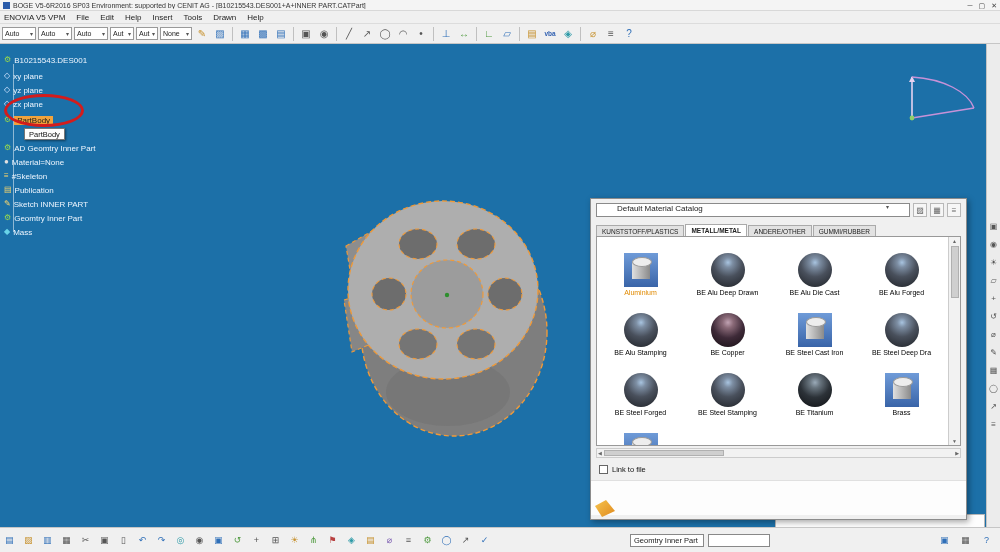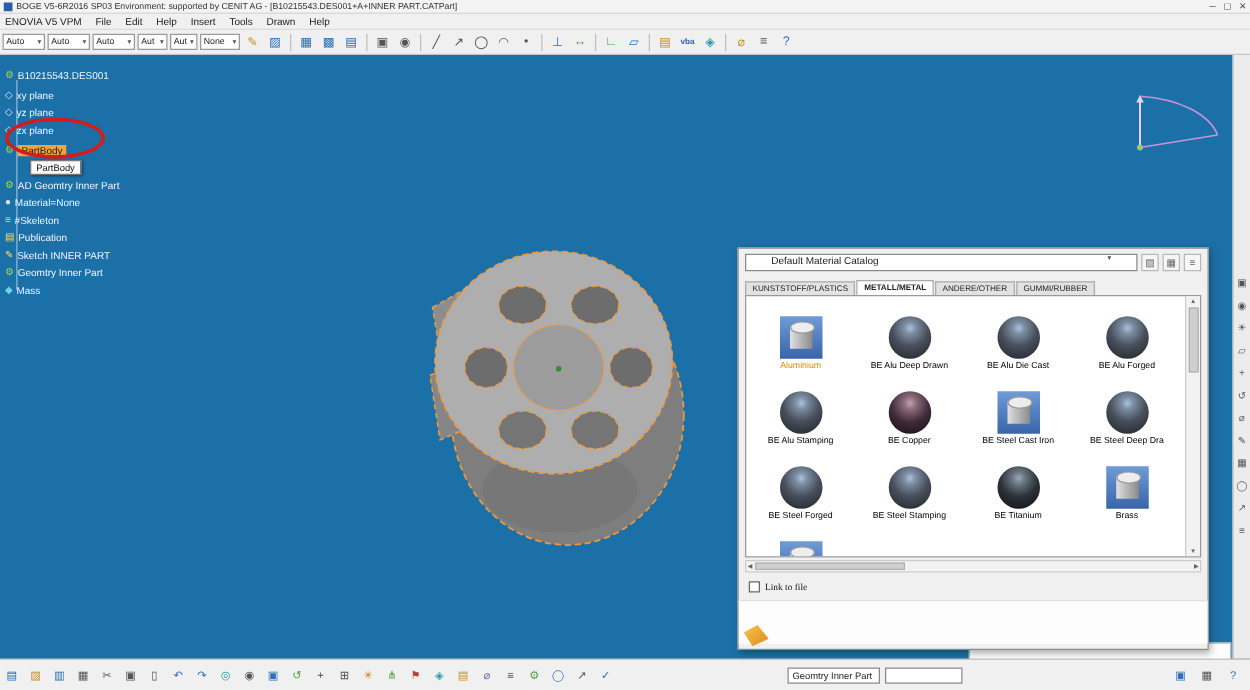--- a/index.html
+++ b/index.html
@@ -84,21 +84,21 @@
   .mat-icon.cylinder::after { content:""; position:absolute; left:8px; top:4px; width:18px; height:8px; border-radius:50%; background:#ededed; border:1px solid #9a9a9a; }
   .mat-label { font-size:7px; color:#000; margin-top:2px; white-space:nowrap; }
   .mat.selected .mat-label { color:#e08a00; }
   .vscroll { position:absolute; right:0; top:0; bottom:0; width:12px; background:#f2f2f2; border-left:1px solid #ccc; display:flex; flex-direction:column; align-items:center; }
   .sbtn { font-size:5px; color:#666; line-height:8px; }
   .sthumb { width:8px; height:52px; background:#cfcfcf; border:1px solid #b0b0b0; margin-top:1px; }
   .sbtn.sdown { margin-top:auto; }
   .hscroll { position:relative; margin:2px 5px 0; height:10px; background:#f2f2f2; border:1px solid #ccc; display:flex; align-items:center; justify-content:space-between; padding:0 1px; }
   .hthumb { width:120px; height:6px; background:#cfcfcf; border:1px solid #b0b0b0; margin-right:auto; margin-left:2px; }
   .dlg-footer { height:22px; display:flex; align-items:center; padding:0 8px; }
-  .chk { display:flex; align-items:center; gap:4px; font-size:7.5px; color:#111;font-family:Liberation Serif, serif; }
+  .chk { display:flex; align-items:center; gap:4px; font-size:7.5px; color:#111; }
   .chk .box { width:9px; height:9px; background:#fff; border:1px solid #666; }
   .dlg-blank { height:35px; background:#fdfdfd; border-top:1px solid #e0e0e0; }
 
   
   .bottombar { position:absolute; left:0; top:527px; width:1000px; height:25px; background:#f0f0f0; border-top:1px solid #c6c6c6; }
   .bb-icons { position:absolute; left:2px; top:4px; display:flex; gap:4px; }
   .bb-ic { width:15px; height:15px; display:flex; align-items:center; justify-content:center; font-size:9px; flex:none; }
   .pfield { position:absolute; top:6px; height:13px; background:#fff; border:1px solid #888; font-size:7.5px; color:#222; display:flex; align-items:center; padding:0 3px; overflow:hidden; white-space:nowrap; }
   .pfield.f1 { left:630px; width:74px; }
   .pfield.f2 { left:708px; width:62px; }

